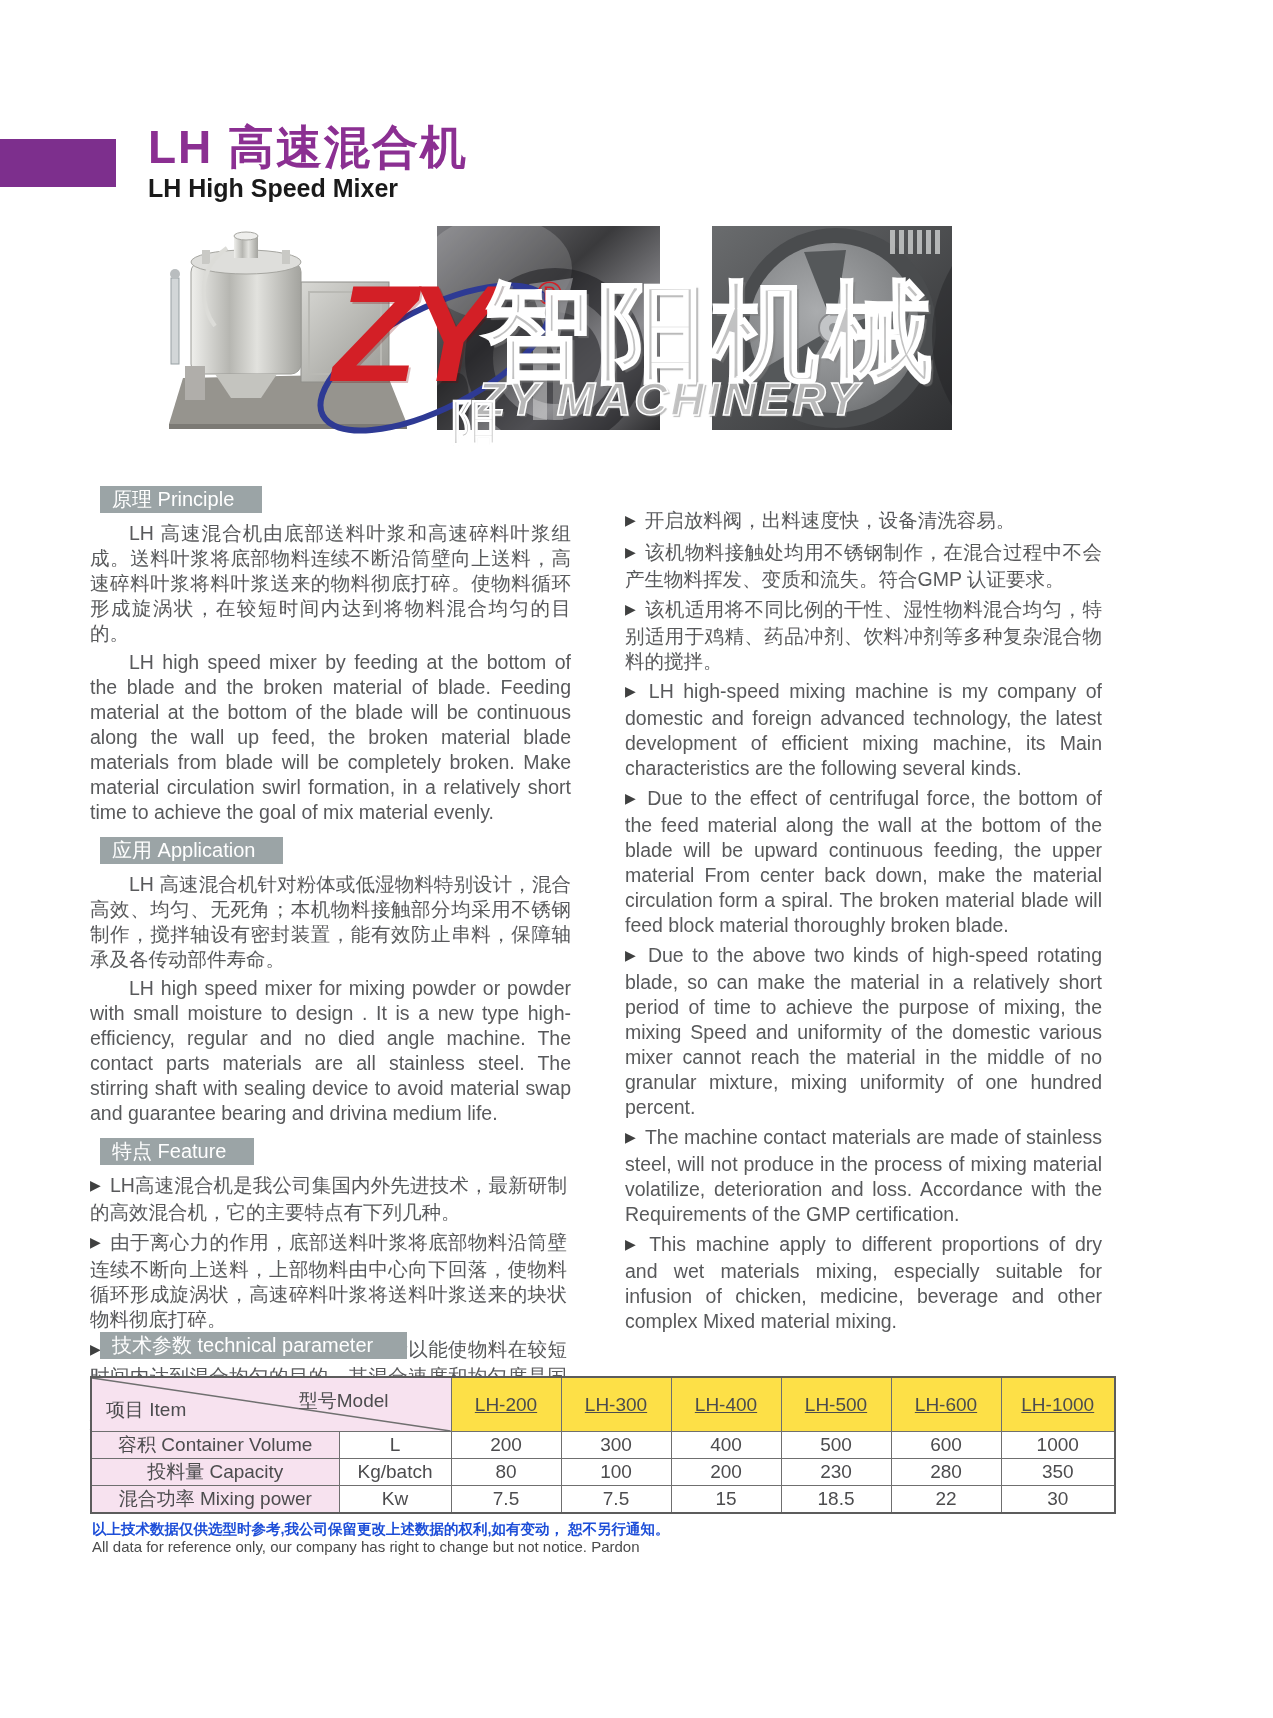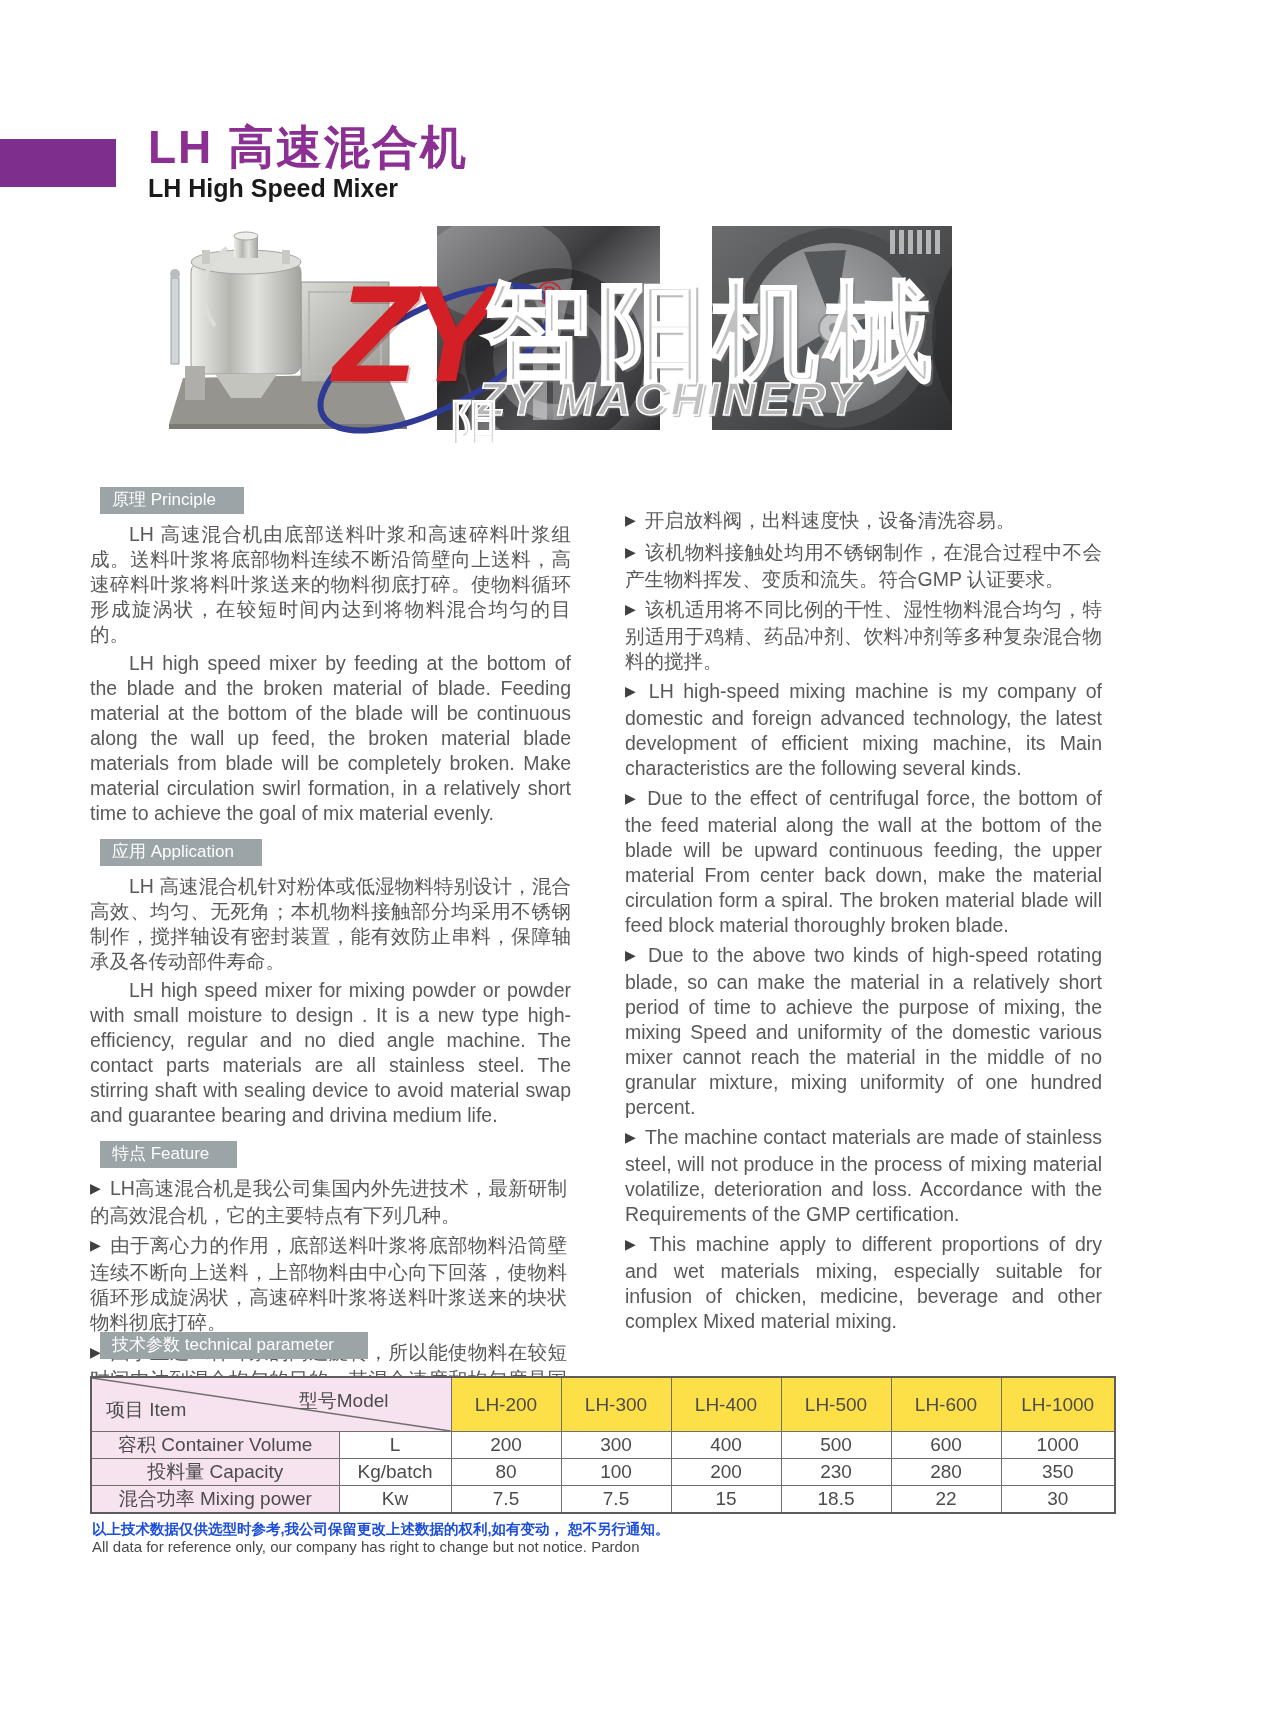--- a/index.html
+++ b/index.html
@@ -28,34 +28,34 @@
   .wm-en{position:absolute;left:322px;top:128px;font-size:46px;line-height:1;font-weight:bold;
          letter-spacing:3px;color:rgba(192,192,192,.9);-webkit-text-stroke:1.5px #ffffff;
          text-shadow:2px 2px 1px rgba(125,125,125,.5);white-space:nowrap;font-style:italic;}
   .wm-char{position:absolute;left:296px;top:142px;font-size:48px;font-weight:bold;
          color:rgba(185,185,185,.95);-webkit-text-stroke:1px #fff;}
   
   .col{position:absolute;width:481px;font-size:19.5px;line-height:25px;text-align:justify;}
   .col-left{left:90px;top:486px;}
   .col-right{left:625px;top:508px;}
   .sec-head{display:inline-block;margin:0 0 8px 10px;padding:2px 28px 3px 12px;
-            background:#9ba4a6;color:#ffffff;font-size:17px;line-height:22px;}
+            background:#9ba4a6;color:#ffffff;font-size:20px;line-height:22px;}
   .sec-head.wide{padding-right:34px;}
   .para{margin:0 0 4px 0;text-indent:2em;}
   .para.gap{margin-bottom:12px;}
   .bullet{margin:0 4px 5px 0;}
   .bullet .marker{font-size:14px;color:#3f4040;margin-right:9px;position:relative;top:-2px;}
   
   .tech{position:absolute;left:90px;top:1332px;width:1026px;}
   .tech .sec-head{margin-left:10px;}
   table.params{border-collapse:collapse;table-layout:fixed;width:1024px;margin-top:9px;
                border:2px solid #5c5c5c;}
   table.params td{border:1px solid #6f6f6f;text-align:center;vertical-align:middle;
                   font-size:19px;color:#4c4c4e;padding:0;}
-  tr.head td{height:53px;}
+  tr.head td{height:53px;text-decoration:underline;}
   tr.data td{height:25px;}
   td.corner{position:relative;background:#f7e2ef;}
   td.item{background:#f7e2ef;font-size:19px;}
   td.model{background:#fde047;font-size:20px;}
   .corner-item{position:absolute;left:14px;bottom:8px;font-size:19px;}
   .corner-model{position:absolute;right:62px;top:10px;font-size:19px;}
   .corner-diag{position:absolute;inset:0;width:100%;height:100%;}
   .notes{margin-top:7px;margin-left:2px;line-height:1.15;}
   .notes .zh{font-size:14.5px;color:#1d4ed8;font-weight:bold;}
   .notes .en{font-size:15px;color:#4a4a4a;}

